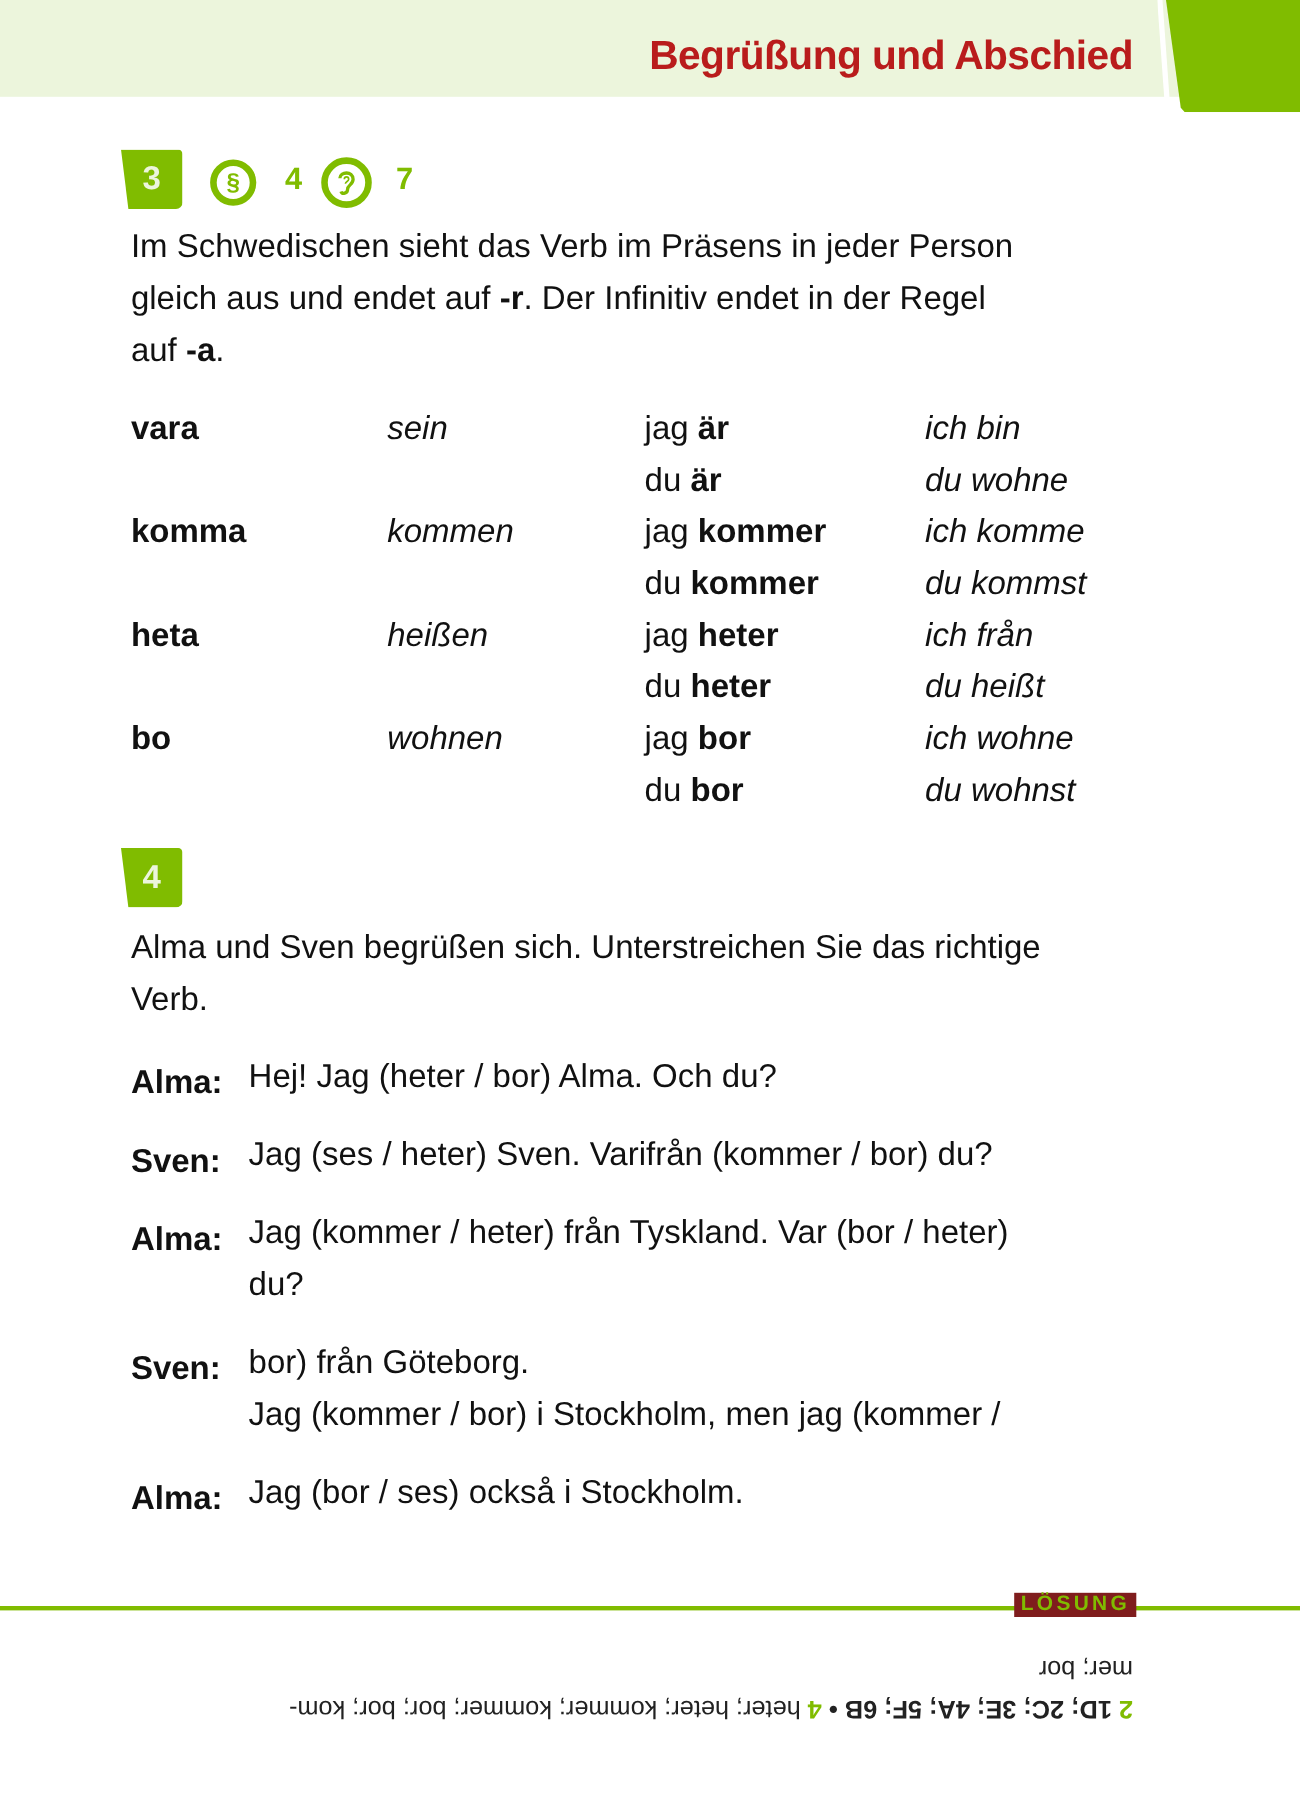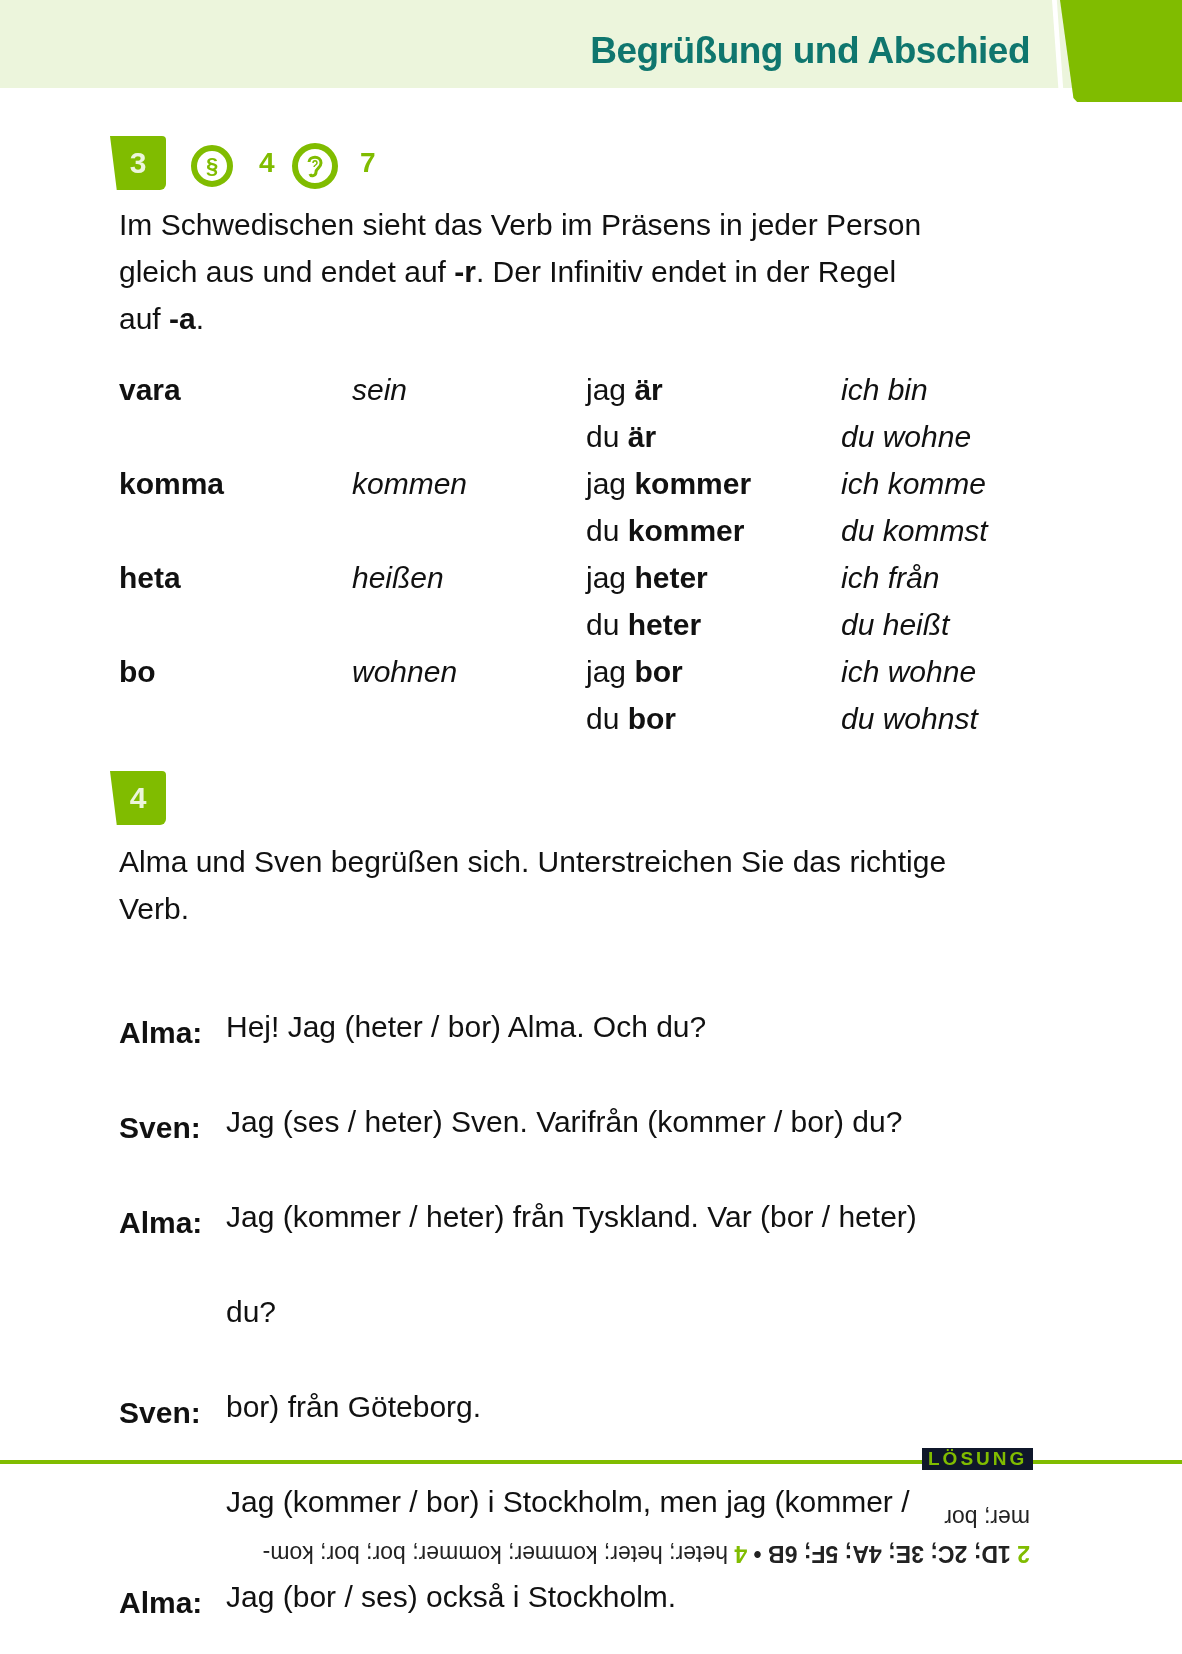--- a/index.html
+++ b/index.html
@@ -13,21 +13,21 @@
   .header-tab {
     position: absolute; left: 1060px; top: 0; width: 122px; height: 102px; background: #80bc00;
     clip-path: polygon(0 0, 100% 0, 100% 100%, 14% 100%, 11% 96%);
     border-bottom-left-radius: 8px;
   }
   .header-gap {
     position: absolute; left: 1052px; top: 0; width: 12px; height: 100px; background: #fff;
     clip-path: polygon(0 0, 40% 0, 100% 100%, 60% 100%);
   }
   .page-title {
-    position: absolute; right: 152px; top: 30px; font-size: 37px; font-weight: bold; color: #0f766e;
+    position: absolute; right: 152px; top: 30px; font-size: 37px; font-weight: bold; color: #b91c1c;
     letter-spacing: -0.5px;
   }
   .badge {
     position: absolute; width: 56px; height: 54px; background: #80bc00; color: #ecf5dc;
     font-weight: bold; font-size: 30px; display: flex; align-items: center; justify-content: center;
     clip-path: polygon(0 0, 100% 0, 100% 100%, 12% 100%);
     border-radius: 0 4px 6px 0;
   }
   .ref-icon {
     position: absolute; width: 42px; height: 42px; border: 6px solid #80bc00; border-radius: 50%;
@@ -43,26 +43,26 @@
   .conj-row { position: relative; height: 47px; font-size: 30px; line-height: 47px; }
   .conj-row > span { position: absolute; top: 0; }
   .c1 { left: 0; font-weight: bold; }
   .c2 { left: 233px; font-style: italic; }
   .c3 { left: 467px; }
   .c3 b { font-weight: bold; }
   .c4 { left: 722px; font-style: italic; }
   .dialog { position: absolute; left: 119px; width: 960px; font-size: 30px; line-height: 47px; }
   .dialog-line { position: relative; margin-bottom: 24px; }
   .speaker { position: absolute; left: 0; top: 6px; font-weight: bold; }
-  .utter { margin-left: 107px; display: block; margin-top: 48px; }
+  .utter { margin-left: 107px; display: block; }
   .sol-line {
     position: absolute; left: 0; top: 1460px; width: 1182px; height: 4px; background: #80bc00;
   }
   .sol-label {
-    position: absolute; left: 922px; top: 1448px; background: #0f172a; padding: 0 6px; color: #80bc00;
+    position: absolute; left: 922px; top: 1448px; background: #7f1d1d; padding: 0 6px; color: #80bc00;
     font-weight: bold; font-size: 19px; letter-spacing: 3px;
   }
   .solution {
     position: absolute; left: 130px; top: 1500px; width: 900px; transform: rotate(180deg);
     transform-origin: center; font-size: 23px; line-height: 36px; color: #222;
   }
   .solution .g { color: #80bc00; font-weight: bold; }
   .solution b { font-weight: bold; }
 </style>
 </head>

